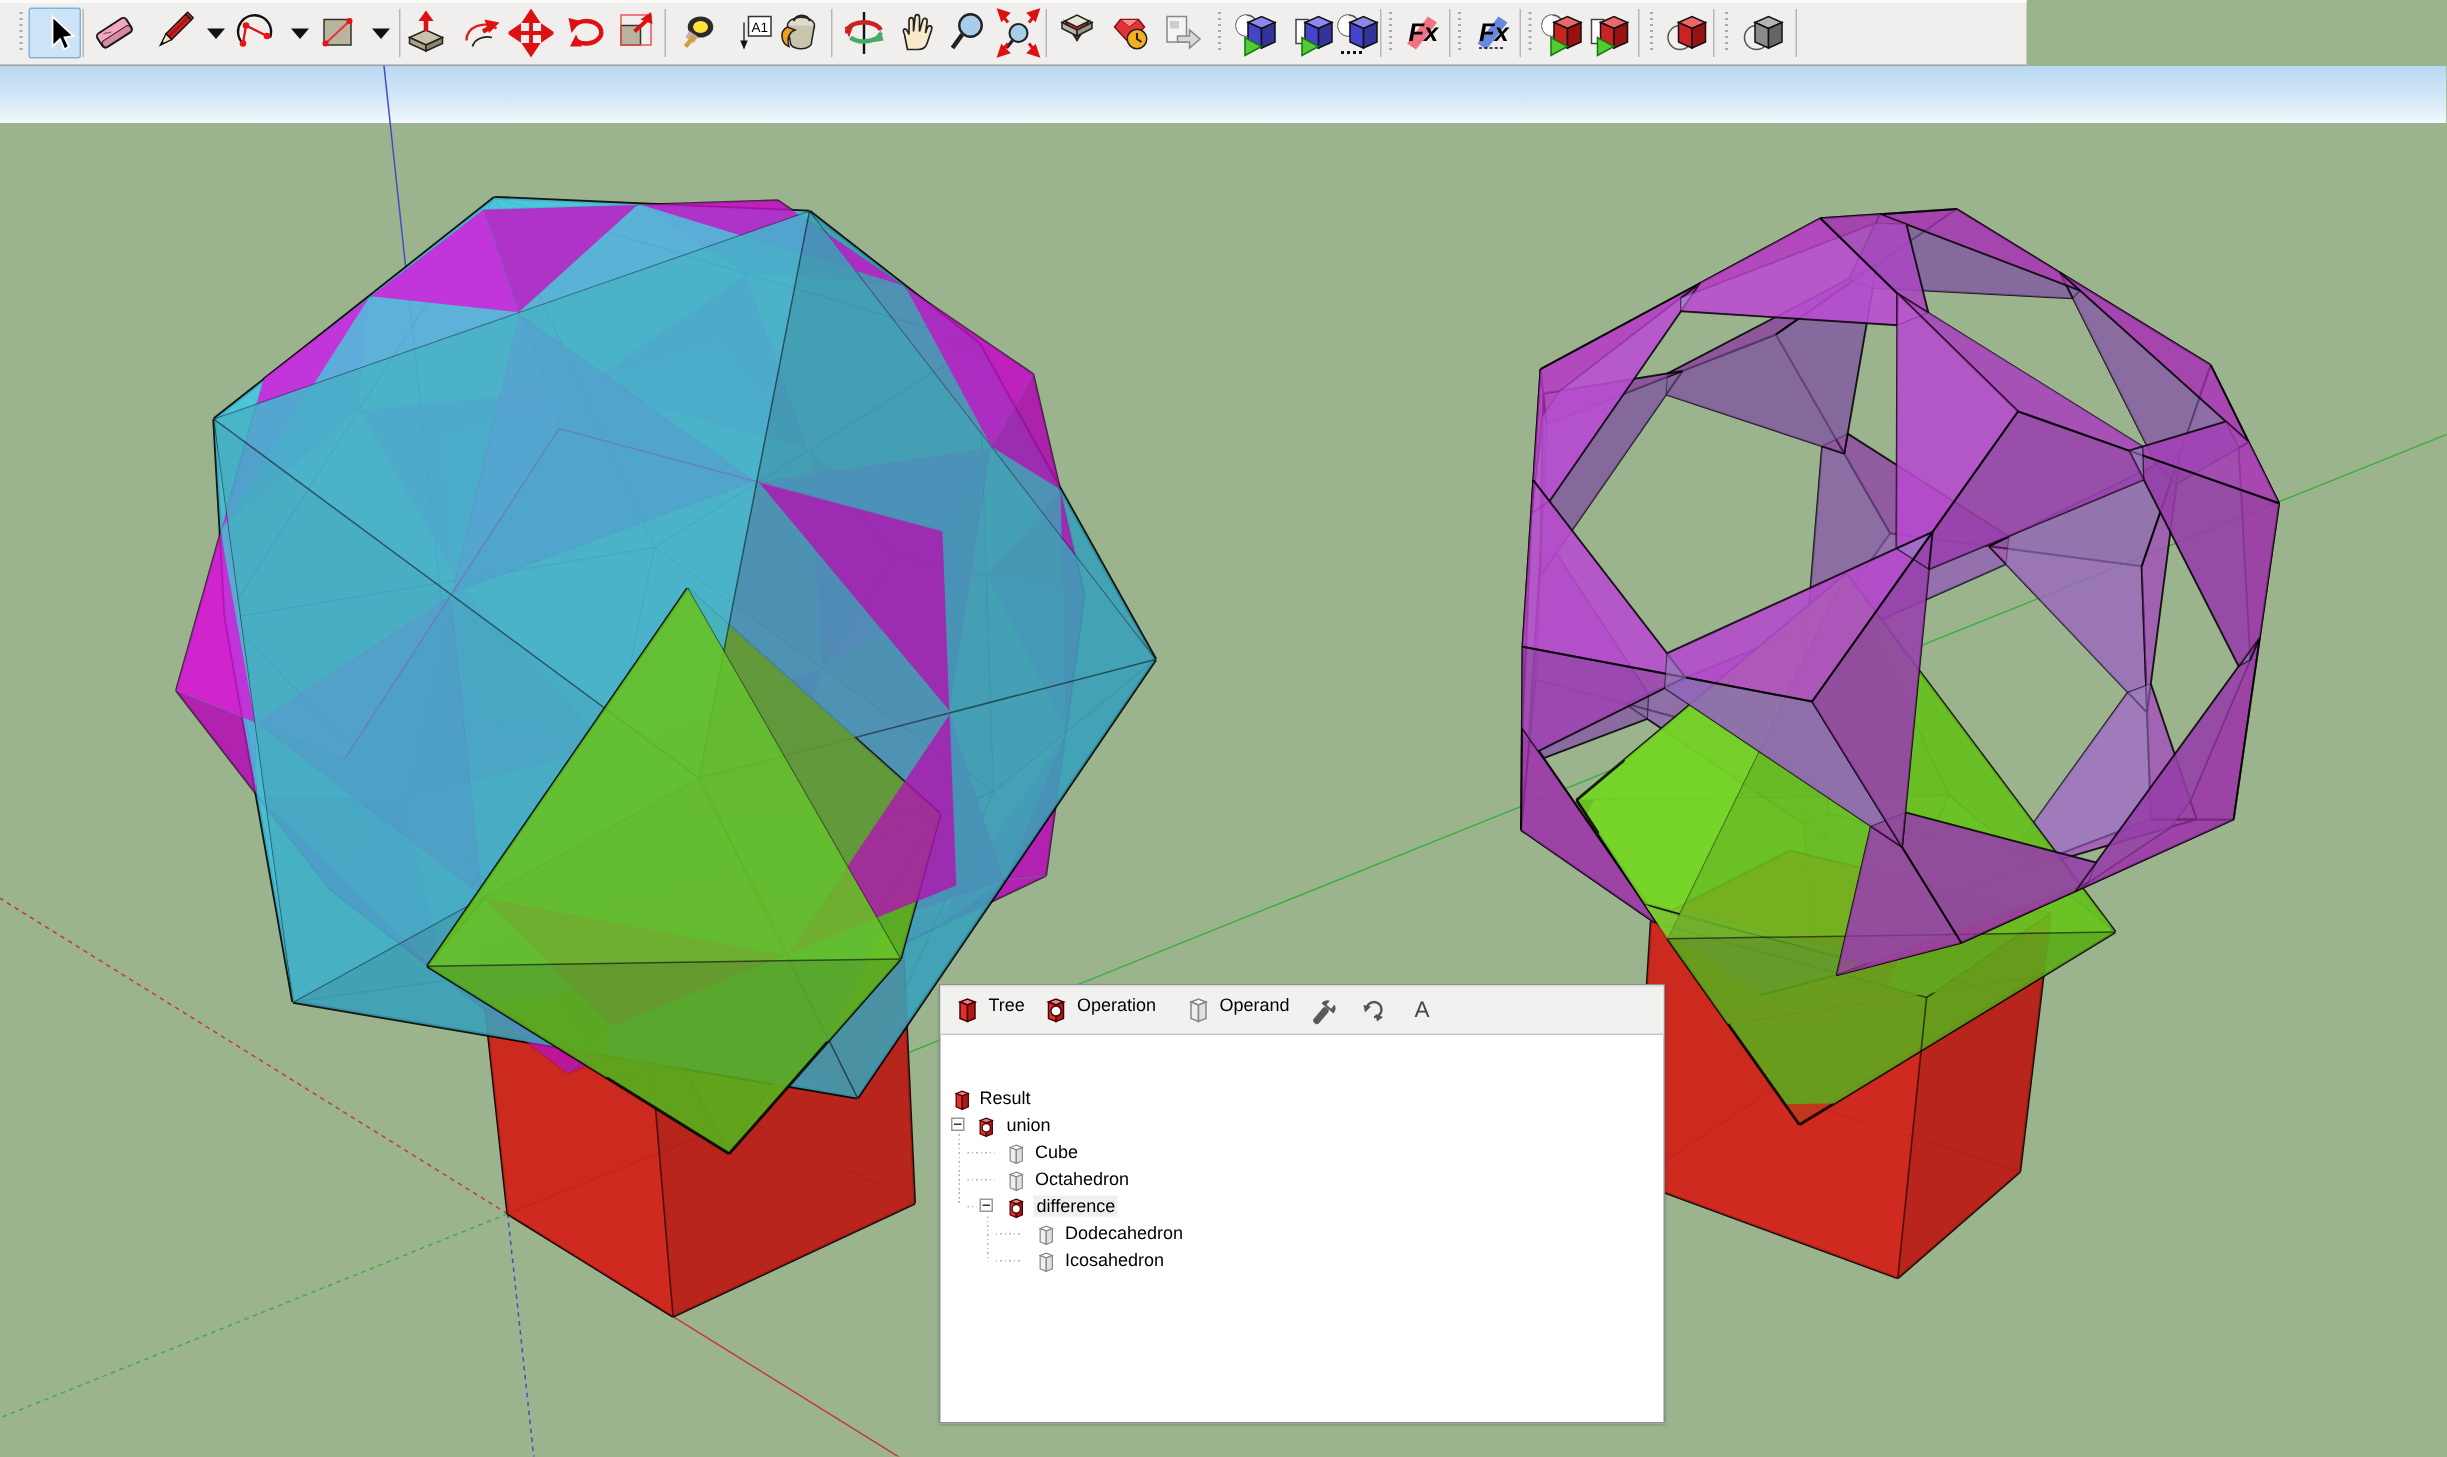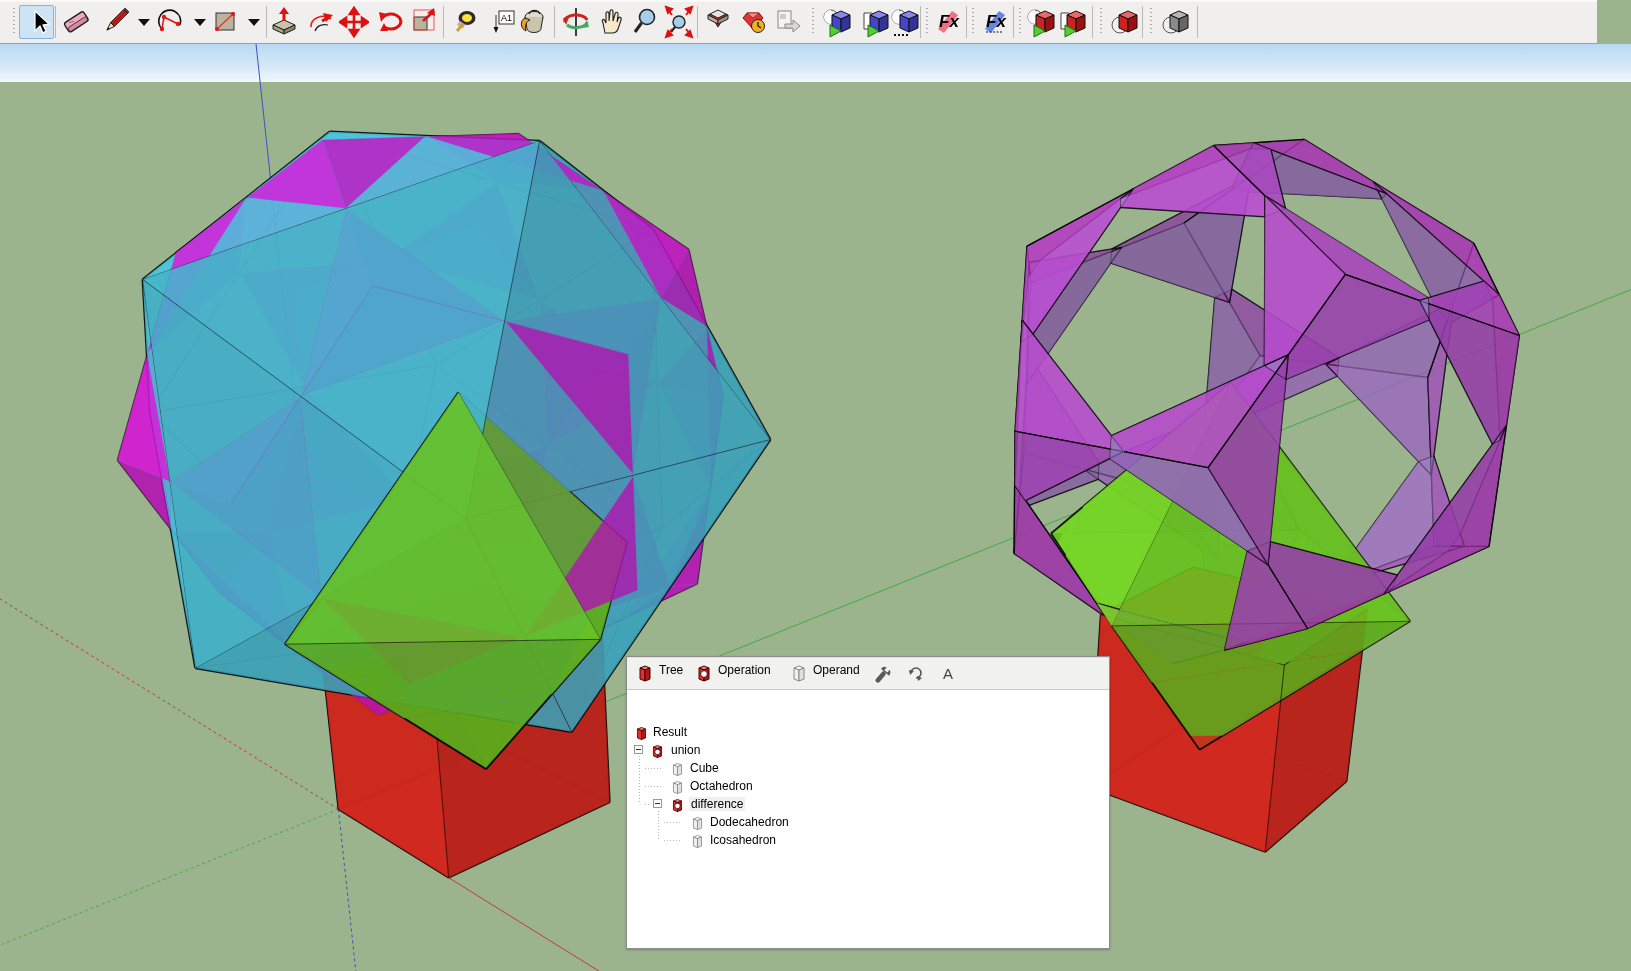--- a/index.html
+++ b/index.html
@@ -1,16 +1,16 @@
 <!DOCTYPE html>
 <html><head><meta charset="utf-8"><title>Bool</title><style>
 *{margin:0;padding:0;box-sizing:border-box}
 body{font-family:"Liberation Sans",sans-serif;width:1631px;height:971px;overflow:hidden;position:relative;background:#9bb48d}
 #scene{position:absolute;left:0;top:0}
-#toolbar{position:absolute;left:0;top:0;width:1597px;height:44px;background:#f0efed;border-bottom:1px solid #9c9c9c;z-index:5}
+#toolbar{position:absolute;left:0;top:0;width:1351px;height:44px;background:#f0efed;border-bottom:1px solid #9c9c9c;z-index:5}
 #toolbar:before{content:"";position:absolute;left:0;top:0;width:100%;height:2px;background:#fafaf9}
 .ti{position:absolute;top:5px}
 .sep{position:absolute;top:6px;height:32px;width:1px;background:#b9b8b5}
 .handle{position:absolute;top:8px;height:28px;width:2px;background-image:repeating-linear-gradient(#aaa 0 1.5px,transparent 1.5px 4px)}
 #selbtn{position:absolute;left:19px;top:5px;width:35px;height:34px;background:#cde3f6;border:1px solid #84b2da;border-radius:2px}
 #dlg{position:absolute;left:626px;top:656px;width:484px;height:293px;background:#fff;border:1px solid #8c8c8c;z-index:6;box-shadow:0 1px 2px rgba(0,0,0,0.25)}
 #dlg-title{position:relative;height:30px}
 #dlg-title svg{position:absolute;left:14px;top:7px}
 #dlg-name{position:absolute;left:38px;top:7px;font-size:14px;color:#9a9a9a}
 #dlg-x{position:absolute;left:459px;top:9px;width:13px;height:13px}

